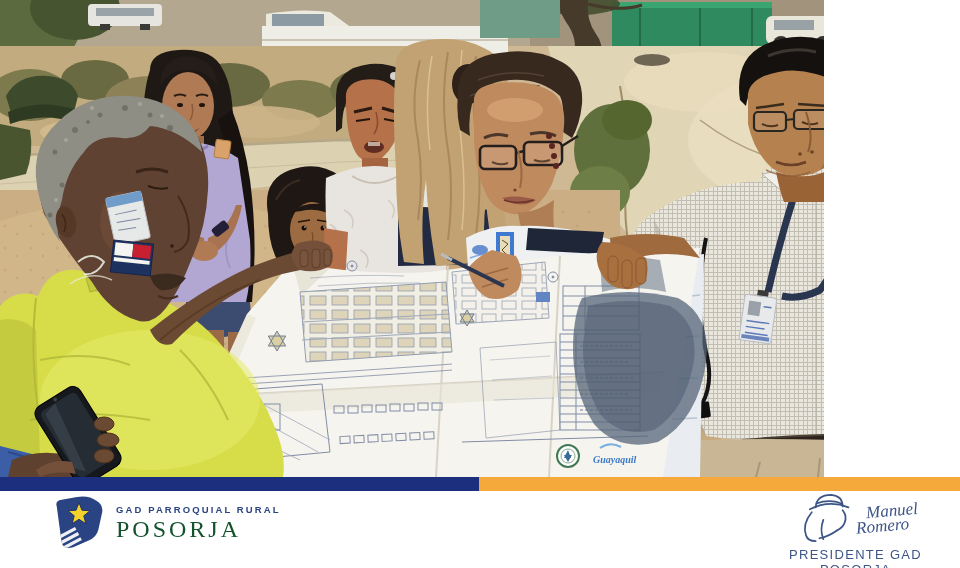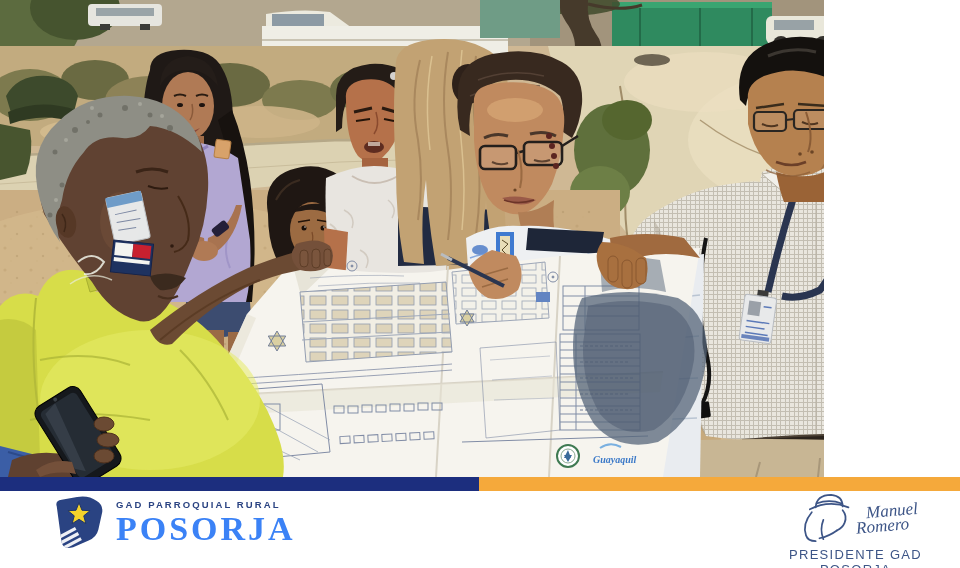--- a/index.html
+++ b/index.html
@@ -7,21 +7,21 @@
         font-family:"Liberation Sans",sans-serif;}
   .photo{position:absolute;left:0;top:0;width:824px;height:477px;overflow:hidden;}
   .photo svg{display:block;}
   .accent-bar{position:absolute;left:0;top:477px;width:960px;height:14px;display:flex;}
   .accent-bar .left{width:479px;height:100%;background:#1c2e7e;}
   .accent-bar .right{flex:1;height:100%;background:#f5a93b;}
   .footer{position:absolute;left:0;top:491px;width:960px;height:77px;background:#ffffff;}
   .brand{position:absolute;left:50px;top:3px;display:flex;align-items:center;gap:8px;}
   .brand-text{display:flex;flex-direction:column;line-height:1;}
   .brand-small{color:#2a4382;font-size:9.5px;font-weight:bold;letter-spacing:2.1px;margin-bottom:3px;}
-  .brand-large{color:#3b82f6;font-size:34px;font-weight:bold;letter-spacing:3px;
+  .brand-large{color:#14532d;font-size:24px;font-weight:normal;letter-spacing:3px;
                font-family:"Liberation Serif",serif;}
   .sig{position:absolute;left:768px;top:0px;width:175px;text-align:center;}
   .sig-top{display:flex;align-items:flex-start;justify-content:center;}
   .sig-script{color:#3d5587;font-family:"Liberation Serif",serif;font-style:italic;line-height:0.9;
               text-align:left;margin-top:12px;margin-left:-6px;}
   .sig-script .s1{display:block;font-size:17px;transform:rotate(-5deg);}
   .sig-script .s2{display:block;font-size:17px;transform:rotate(-5deg);margin-left:-10px;}
   .sig-title{color:#3d5587;font-size:13px;font-weight:normal;letter-spacing:1.3px;margin-top:2px;}
 </style>
 </head>

